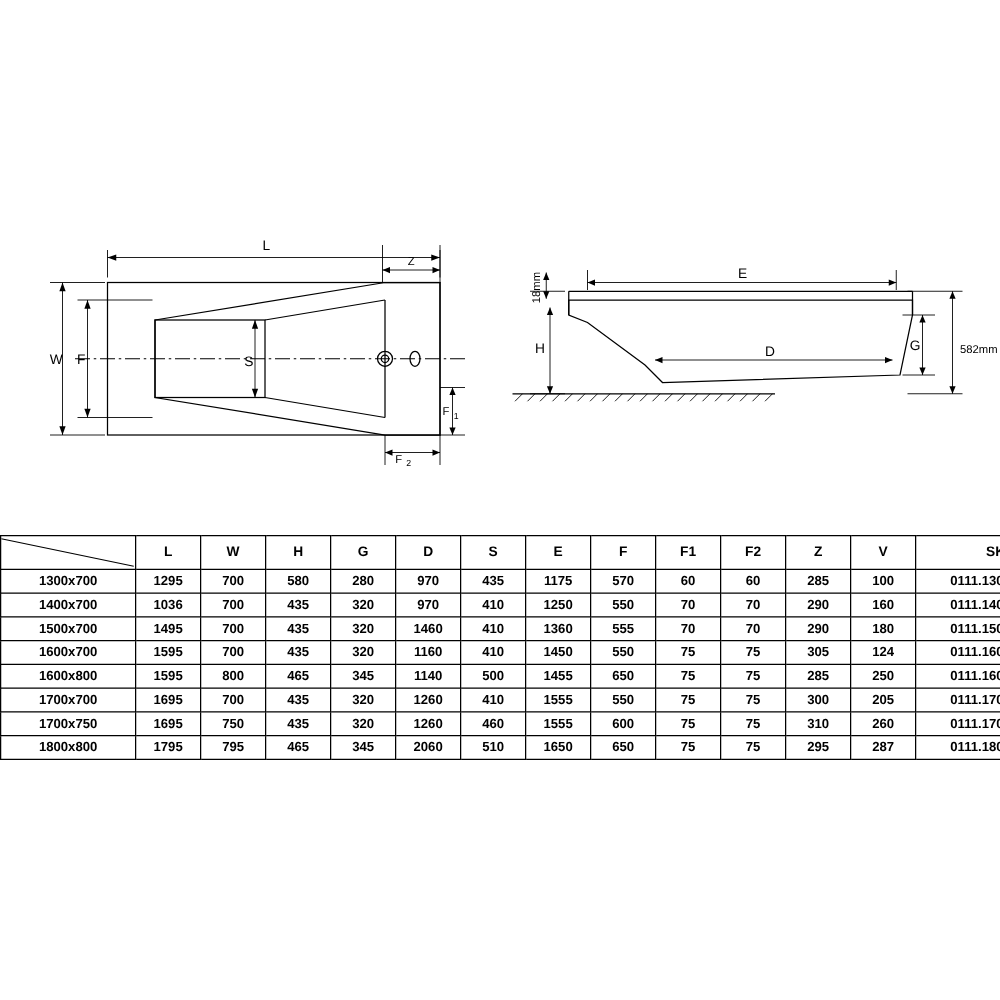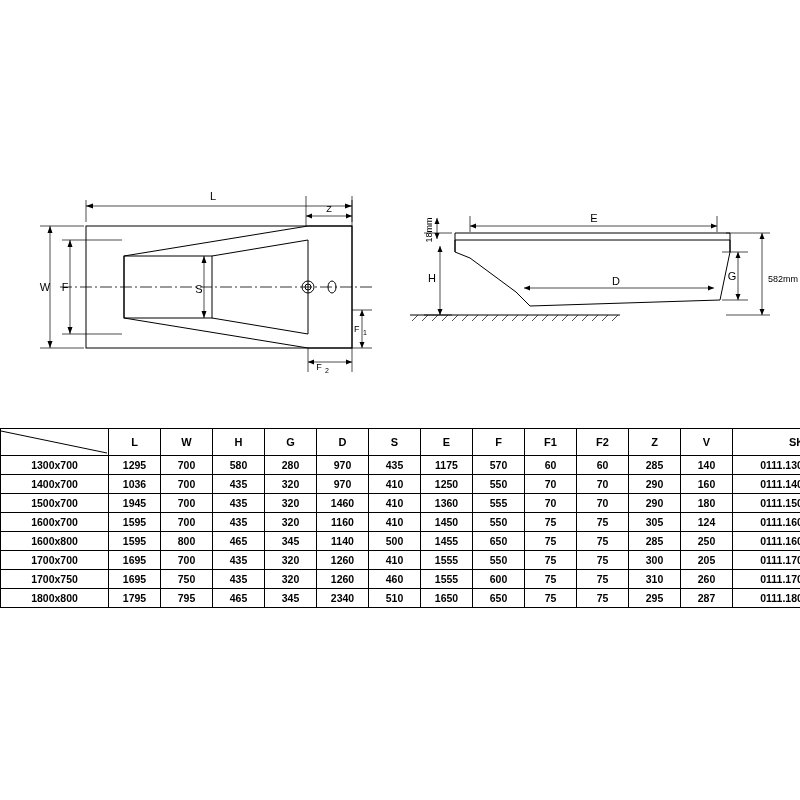--- a/index.html
+++ b/index.html
@@ -278,42 +278,42 @@
           <td>700</td>
           <td>580</td>
           <td>280</td>
           <td>970</td>
           <td>435</td>
           <td>1175</td>
           <td>570</td>
           <td>60</td>
           <td>60</td>
           <td>285</td>
-          <td>140</td>
+          <td>100</td>
           <td class="sku">0111.130070.100</td>
         </tr>
         <tr>
           <td>1400x700</td>
           <td>1036</td>
           <td>700</td>
           <td>435</td>
           <td>320</td>
           <td>970</td>
           <td>410</td>
           <td>1250</td>
           <td>550</td>
           <td>70</td>
           <td>70</td>
           <td>290</td>
           <td>160</td>
           <td class="sku">0111.140070.100</td>
         </tr>
         <tr>
           <td>1500x700</td>
-          <td>1945</td>
+          <td>1495</td>
           <td>700</td>
           <td>435</td>
           <td>320</td>
           <td>1460</td>
           <td>410</td>
           <td>1360</td>
           <td>555</td>
           <td>70</td>
           <td>70</td>
           <td>290</td>
@@ -383,21 +383,21 @@
           <td>310</td>
           <td>260</td>
           <td class="sku">0111.170075.100</td>
         </tr>
         <tr>
           <td>1800x800</td>
           <td>1795</td>
           <td>795</td>
           <td>465</td>
           <td>345</td>
-          <td>2340</td>
+          <td>2060</td>
           <td>510</td>
           <td>1650</td>
           <td>650</td>
           <td>75</td>
           <td>75</td>
           <td>295</td>
           <td>287</td>
           <td class="sku">0111.180080.100</td>
         </tr>
       </tbody>

